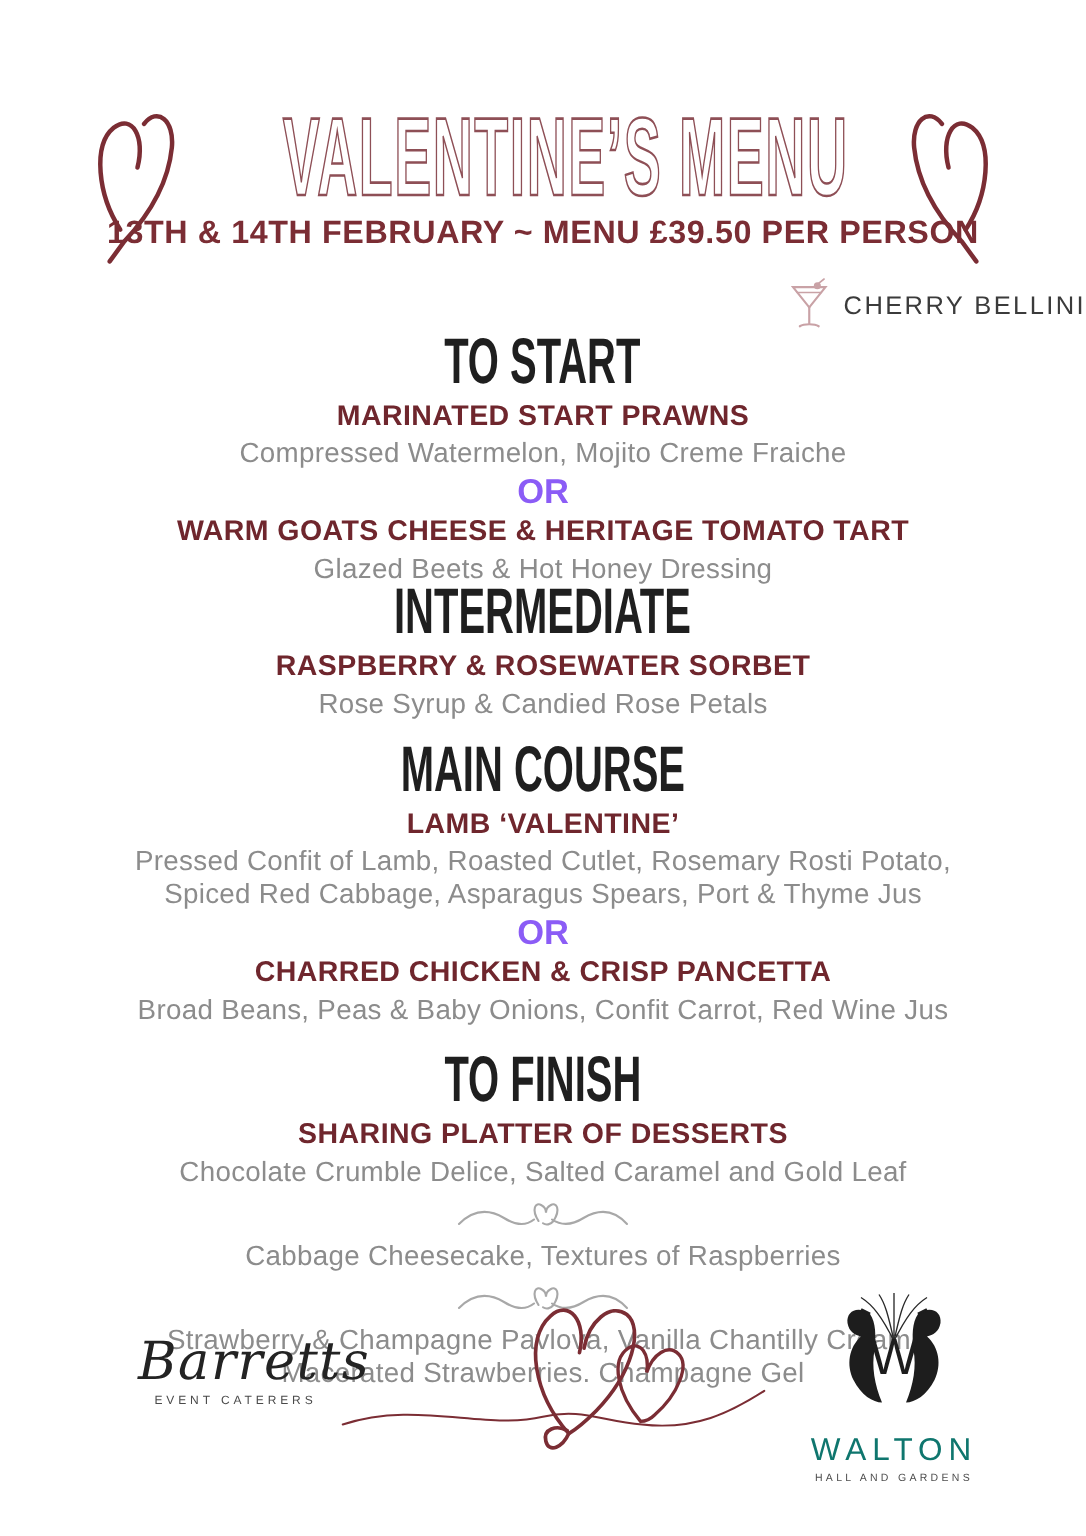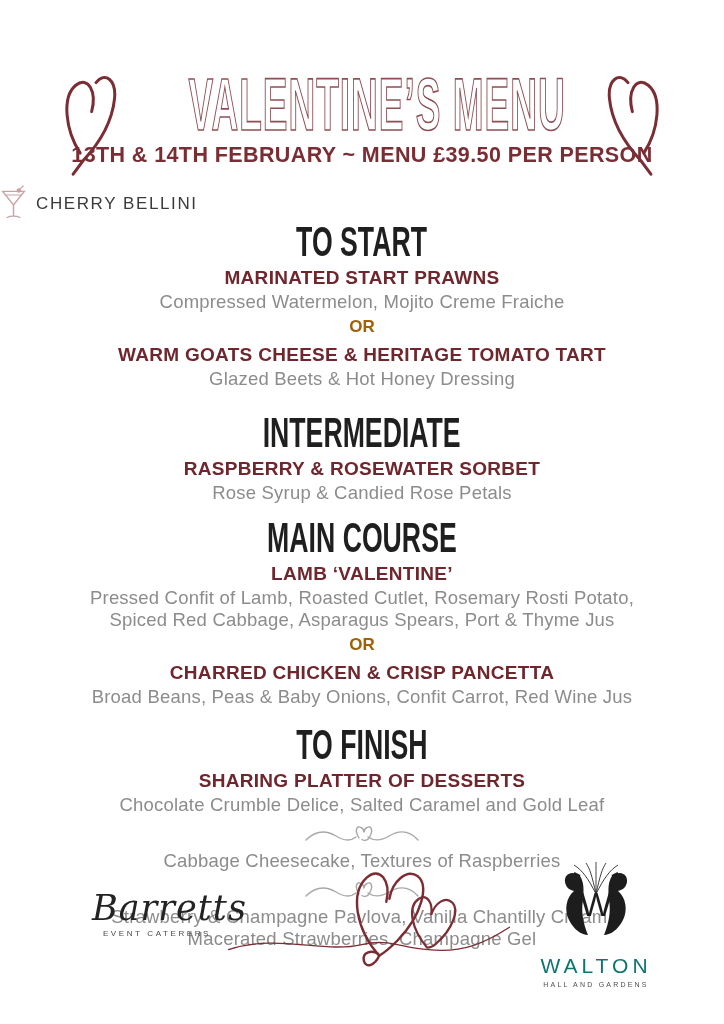--- a/index.html
+++ b/index.html
@@ -24,41 +24,41 @@
     white-space:nowrap;
   }
   .menu-subtitle{
     margin-top:7px;
     font-size:21.5px;font-weight:700;color:#7b2d34;letter-spacing:0.4px;
     white-space:nowrap;
   }
 
   
   .drink-row{
-    margin-top:17px;display:flex;align-items:center;justify-content:flex-start;gap:9px;
+    margin-top:17px;display:flex;align-items:center;justify-content:flex-end;gap:9px;
   }
   .drink-label{font-size:17px;color:#3b3b3b;letter-spacing:1.6px;}
 
   
   .section-heading{
     display:inline-block;margin-top:0;
     font-size:43px;font-weight:700;color:#1f1f1f;line-height:36px;
     transform:scaleX(0.62);transform-origin:center;white-space:nowrap;
   }
   .sec{}
   .item-name{
     font-size:19px;font-weight:700;color:#6f262d;letter-spacing:0.3px;
     line-height:22px;margin:7px auto 0 auto;max-width:600px;
   }
   .item-desc{
     font-size:18.5px;color:#8c8c8c;line-height:22px;
     margin:2px auto 0 auto;max-width:580px;letter-spacing:0.2px;
   }
   .or-label{
-    font-size:17px;font-weight:700;color:#a16207;margin-top:4px;line-height:20px;
+    font-size:23px;font-weight:700;color:#8b5cf6;margin-top:4px;line-height:20px;
   }
   .divider{margin:6px auto 2px auto;width:120px;height:26px;display:block;}
 
   
   .footer{position:absolute;left:0;top:852px;width:724px;height:172px;}
   .caterer{position:absolute;left:92px;top:38px;width:130px;text-align:center;}
   .caterer-name{
     font-family:"DejaVu Serif","Liberation Serif",serif;font-style:italic;
     font-size:35px;color:#232323;line-height:36px;letter-spacing:1px;
   }
@@ -105,21 +105,21 @@
 
   <div class="sec">
     <div class="section-heading">TO START</div>
     <div class="item-name">MARINATED START PRAWNS</div>
     <div class="item-desc">Compressed Watermelon, Mojito Creme Fraiche</div>
     <div class="or-label">OR</div>
     <div class="item-name">WARM GOATS CHEESE &amp; HERITAGE TOMATO TART</div>
     <div class="item-desc">Glazed Beets &amp; Hot Honey Dressing</div>
   </div>
 
-  <div class="sec" style="margin-top:24px;">
+  <div class="sec" style="margin-top:0;">
     <div class="section-heading">INTERMEDIATE</div>
     <div class="item-name">RASPBERRY &amp; ROSEWATER SORBET</div>
     <div class="item-desc">Rose Syrup  &amp; Candied Rose Petals</div>
   </div>
 
   <div class="sec" style="margin-top:15px;">
     <div class="section-heading">MAIN COURSE</div>
     <div class="item-name">LAMB ‘VALENTINE’</div>
     <div class="item-desc">Pressed Confit of Lamb, Roasted Cutlet, Rosemary Rosti Potato, Spiced Red Cabbage, Asparagus Spears, Port &amp; Thyme Jus</div>
     <div class="or-label">OR</div>

